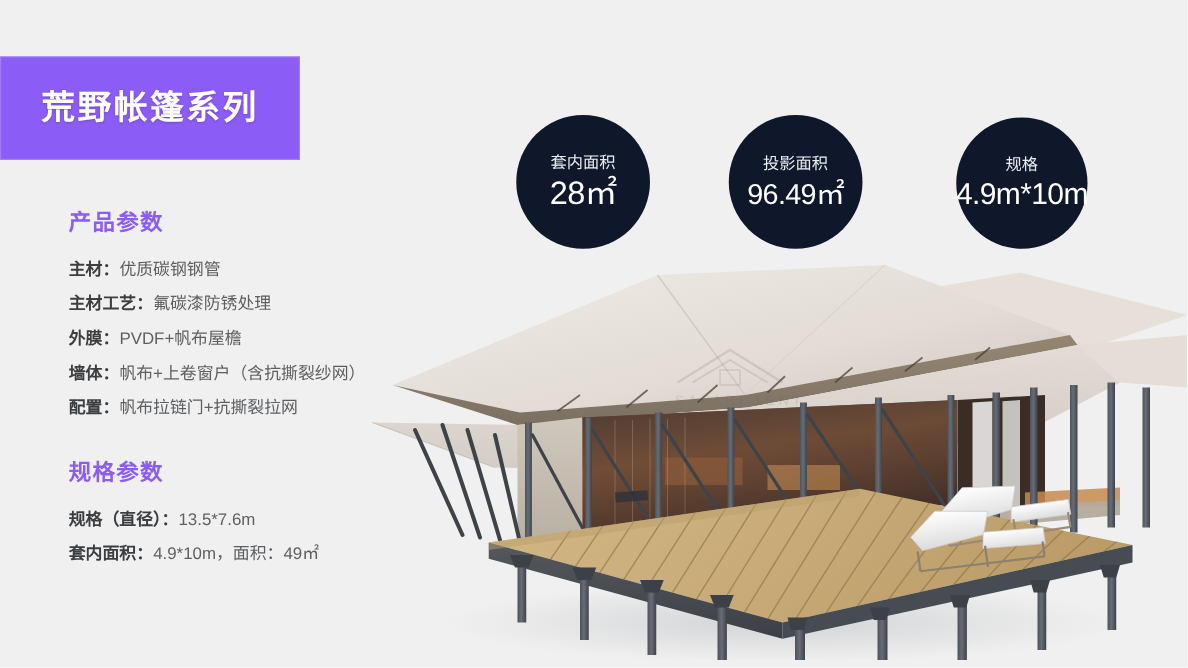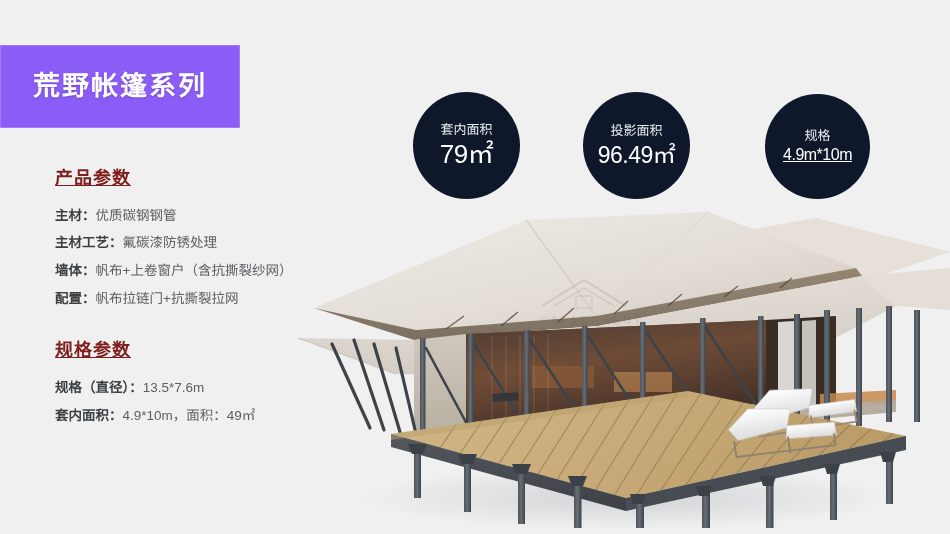--- a/index.html
+++ b/index.html
@@ -44,25 +44,24 @@
   
   .spec-col {
     position: absolute;
     left: 55px;
     top: 168px;
     width: 300px;
   }
   .section-heading {
     font-size: 18px;
     font-weight: 700;
-    color: #7f1d1d;
+    color: #8b5cf6;
     letter-spacing: 1px;
     margin: 0 0 12px 0;
     line-height: 1.2;
-    text-decoration: underline;
   }
   .spec-list {
     list-style: none;
     margin: 0;
     padding: 0;
   }
   .spec-list li {
     font-size: 13.5px;
     color: #56585a;
     line-height: 2.05;
@@ -112,21 +111,21 @@
     white-space: nowrap;
   }
   .stat-value {
     font-size: 26px;
     font-weight: 400;
     line-height: 1.05;
     white-space: nowrap;
     letter-spacing: -0.5px;
   }
   .stat-circle.c2 .stat-value { font-size: 23px; }
-  .stat-circle.c3 .stat-value { font-size: 16px; text-decoration: underline; }
+  .stat-circle.c3 .stat-value { font-size: 24px; }
 
   
   .tent-wrap {
     position: absolute;
     left: 296px;
     top: 198px;
     width: 654px;
     height: 330px;
   }
   .tent-svg { display: block; width: 100%; height: 100%; }
@@ -155,20 +154,23 @@
     <h2 class="section-heading">产品参数</h2>
 
     <ul class="spec-list">
       <li>
         <span class="spec-label">主材：</span><span class="spec-value">优质碳钢钢管</span>
       </li>
       <li>
         <span class="spec-label">主材工艺：</span><span class="spec-value">氟碳漆防锈处理</span>
       </li>
       <li>
+        <span class="spec-label">外膜：</span><span class="spec-value">PVDF+帆布屋檐</span>
+      </li>
+      <li>
         <span class="spec-label">墙体：</span><span class="spec-value">帆布+上卷窗户（含抗撕裂纱网）</span>
       </li>
       <li>
         <span class="spec-label">配置：</span><span class="spec-value">帆布拉链门+抗撕裂拉网</span>
       </li>
     </ul>
 
     <div class="block-gap"></div>
 
     <h2 class="section-heading">规格参数</h2>
@@ -179,21 +181,21 @@
       </li>
       <li>
         <span class="spec-label">套内面积：</span><span class="spec-value">4.9*10m，面积：49㎡</span>
       </li>
     </ul>
   </div>
 
   <div class="stats">
     <div class="stat-circle c1">
       <span class="stat-label">套内面积</span>
-      <span class="stat-value">79㎡</span>
+      <span class="stat-value">28㎡</span>
     </div>
     <div class="stat-circle c2">
       <span class="stat-label">投影面积</span>
       <span class="stat-value">96.49㎡</span>
     </div>
     <div class="stat-circle c3">
       <span class="stat-label">规格</span>
       <span class="stat-value">4.9m*10m</span>
     </div>
   </div>

